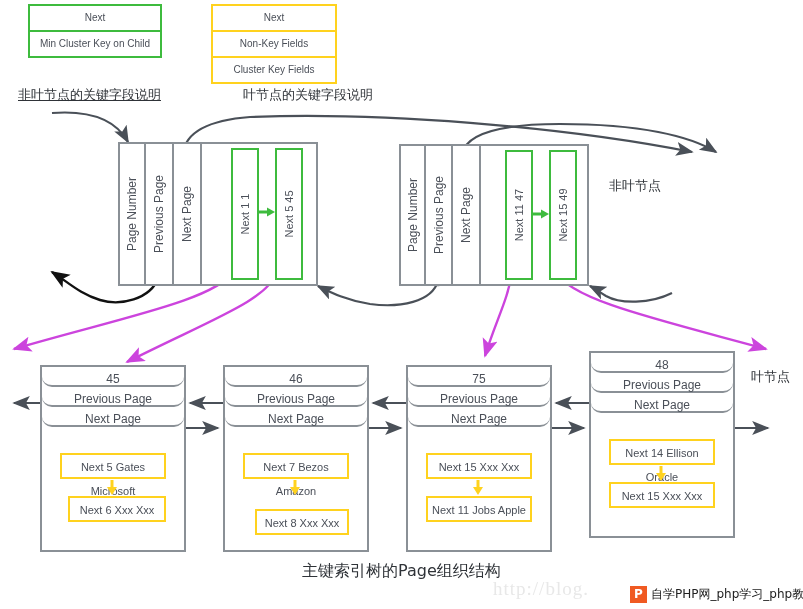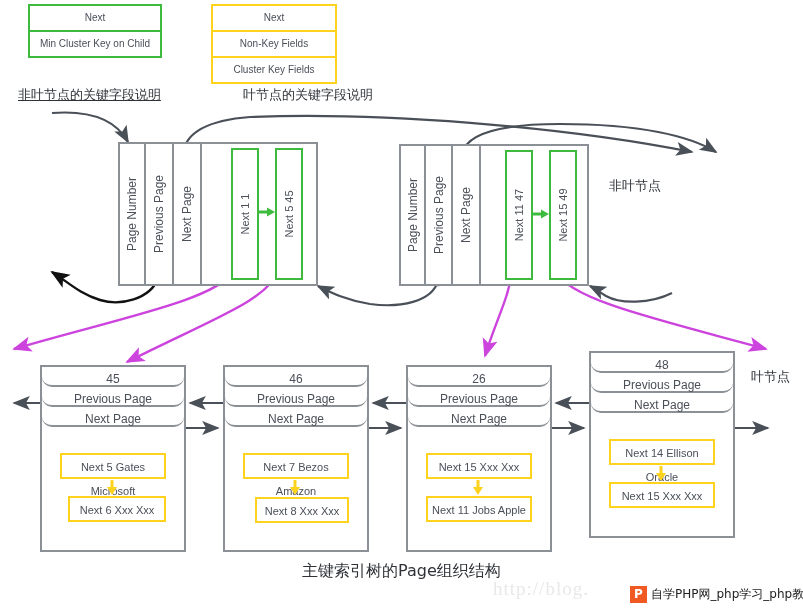--- a/index.html
+++ b/index.html
@@ -240,30 +240,30 @@
       </svg>
     </div>
   </div>
 
   <div class="leaf" style="left:223px;top:365px;width:146px;height:187px;">
     <div class="lrow">46</div>
     <div class="lrow">Previous Page</div>
     <div class="lrow">Next Page</div>
     <div class="lbody" style="height:106px;">
       <div class="fbox" style="top:26px;">Next 7 Bezos Amazon</div>
-      <div class="fbox" style="top:70px;margin-left:12px;">Next 8 Xxx Xxx</div>
+      <div class="fbox" style="top:82px;margin-left:12px;">Next 8 Xxx Xxx</div>
       <svg class="abs" style="left:63px;top:53px;width:16px;height:18px;overflow:visible;">
         <path d="M7,0 L7,9" stroke="#ffd21e" stroke-width="3" fill="none"></path>
         <path d="M2,7 L7,15 L12,7 z" fill="#ffd21e"></path>
       </svg>
     </div>
   </div>
 
   <div class="leaf" style="left:406px;top:365px;width:146px;height:187px;">
-    <div class="lrow">26</div>
+    <div class="lrow">75</div>
     <div class="lrow">Previous Page</div>
     <div class="lrow">Next Page</div>
     <div class="lbody" style="height:106px;">
       <div class="fbox" style="top:26px;">Next 15 Xxx Xxx</div>
       <div class="fbox" style="top:69px;">Next 11 Jobs Apple</div>
       <svg class="abs" style="left:63px;top:53px;width:16px;height:18px;overflow:visible;">
         <path d="M7,0 L7,9" stroke="#ffd21e" stroke-width="3" fill="none"></path>
         <path d="M2,7 L7,15 L12,7 z" fill="#ffd21e"></path>
       </svg>
     </div>

